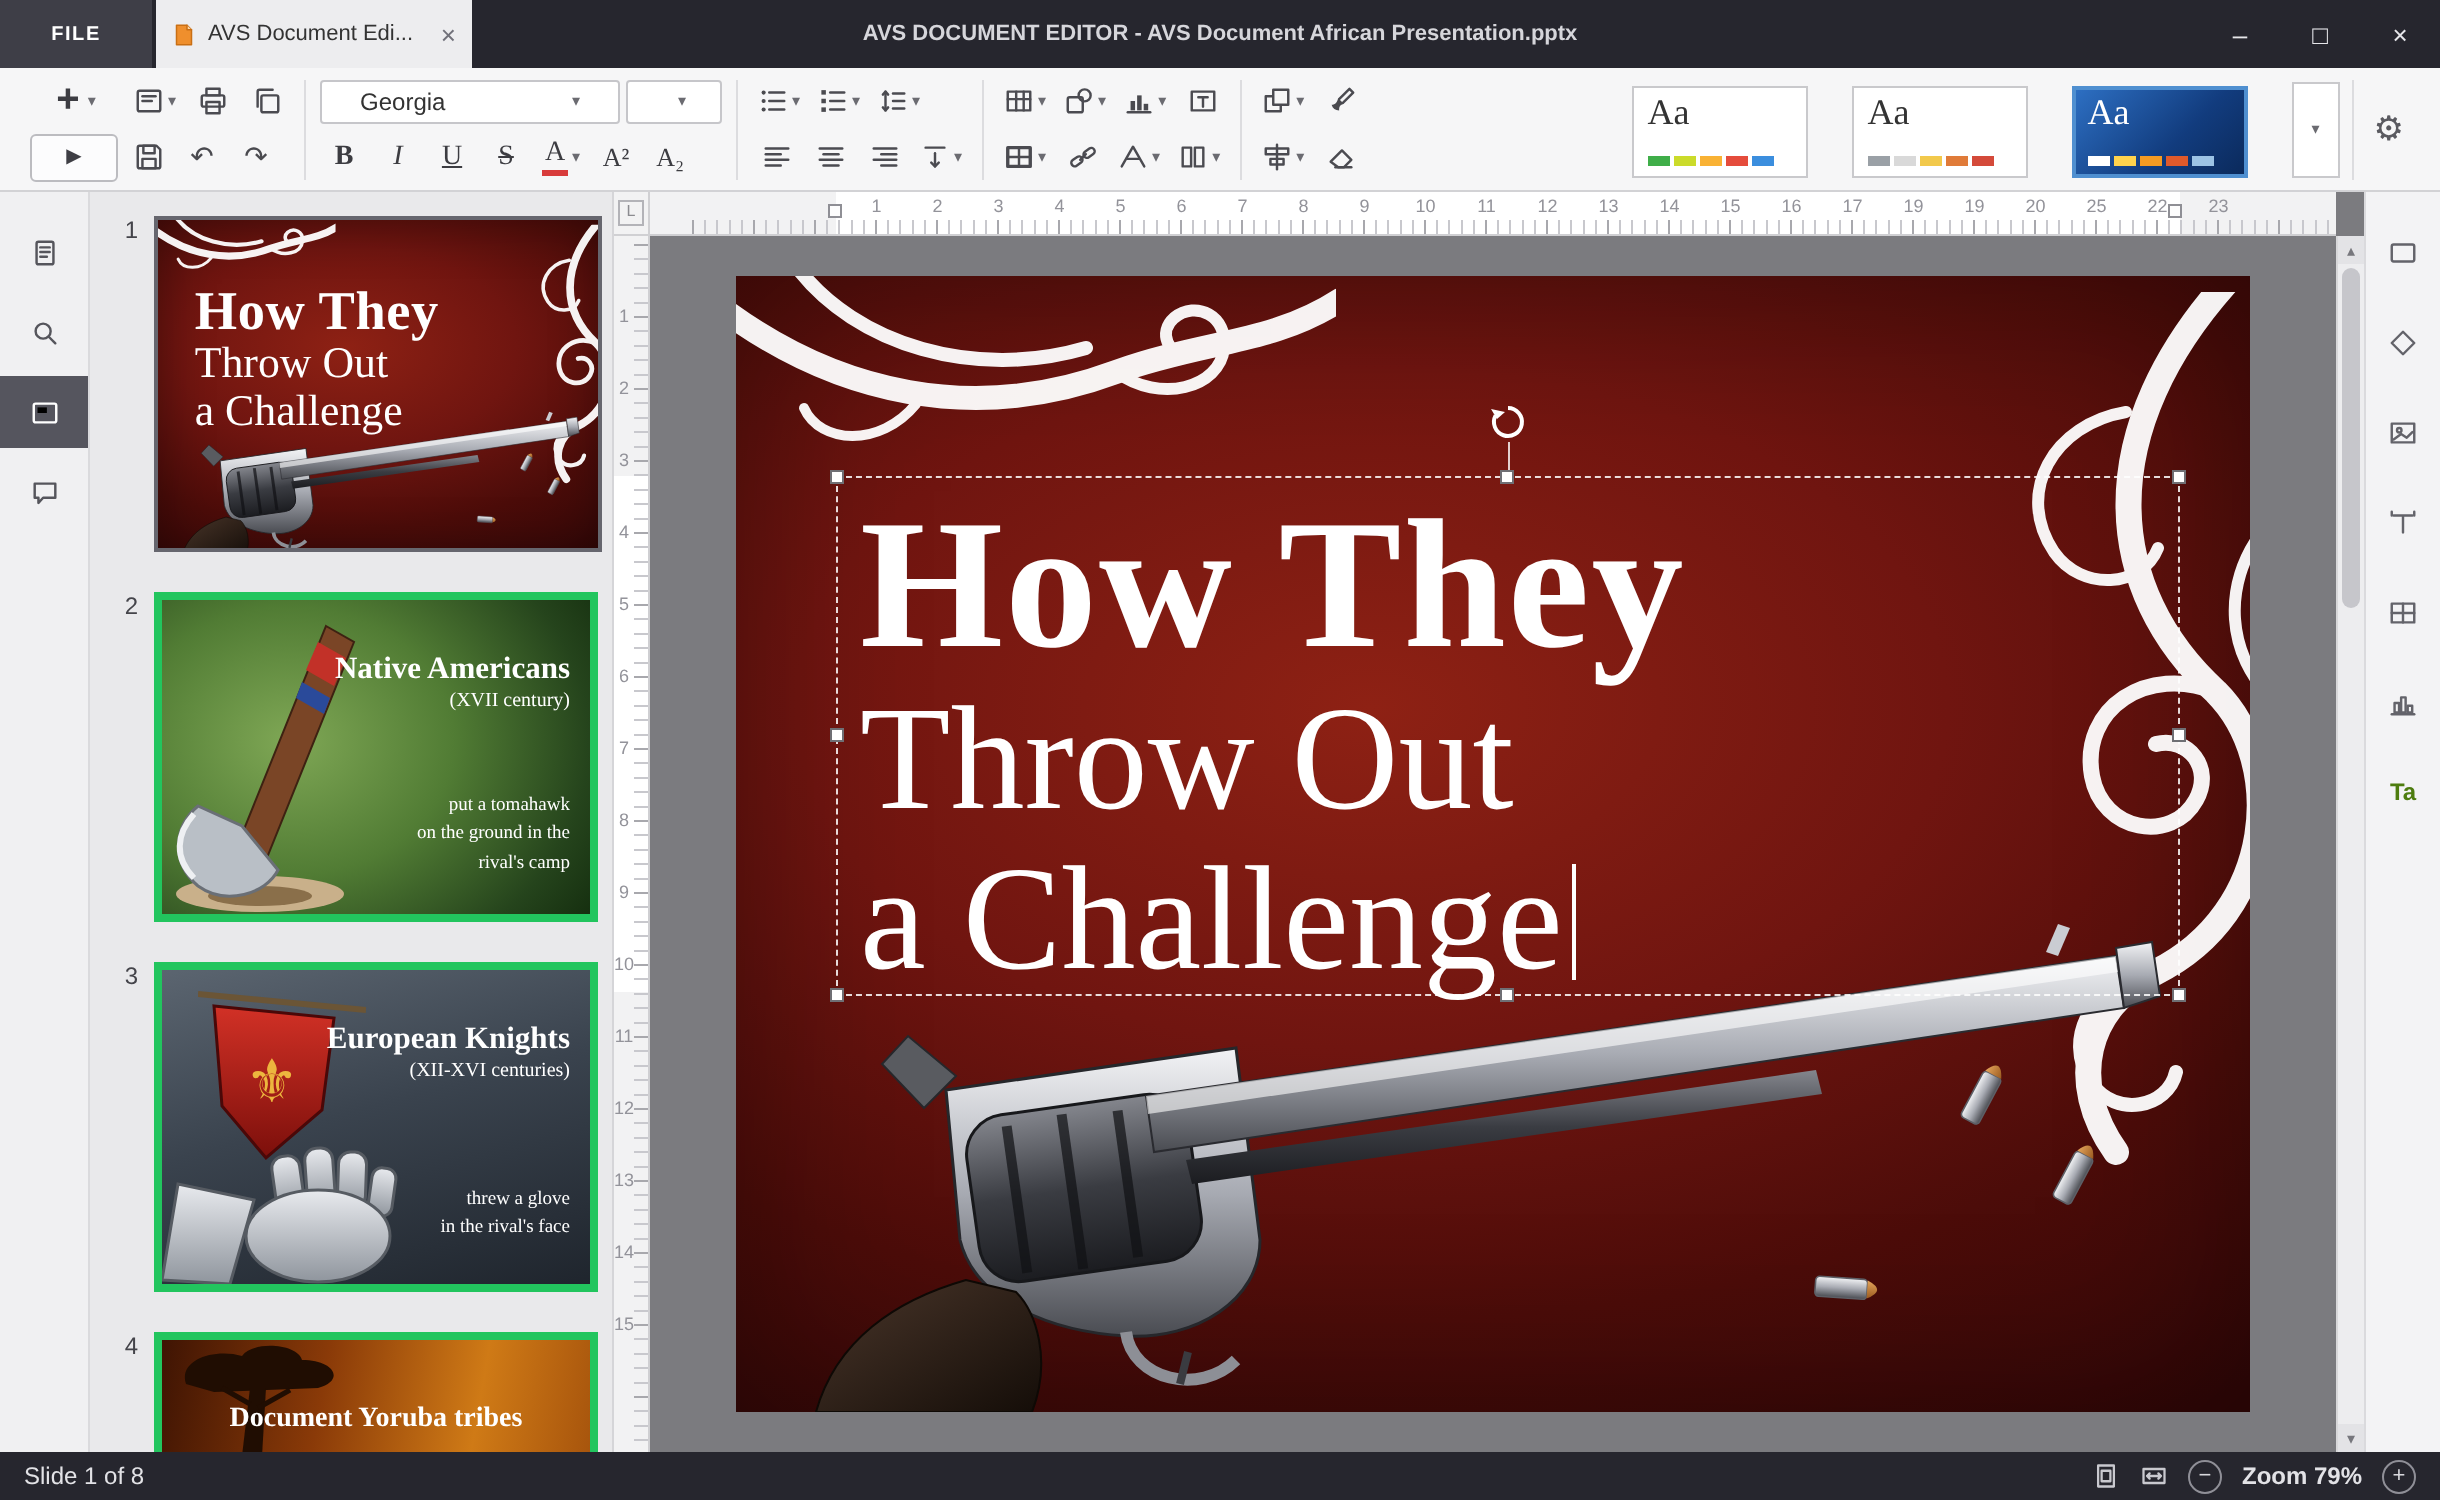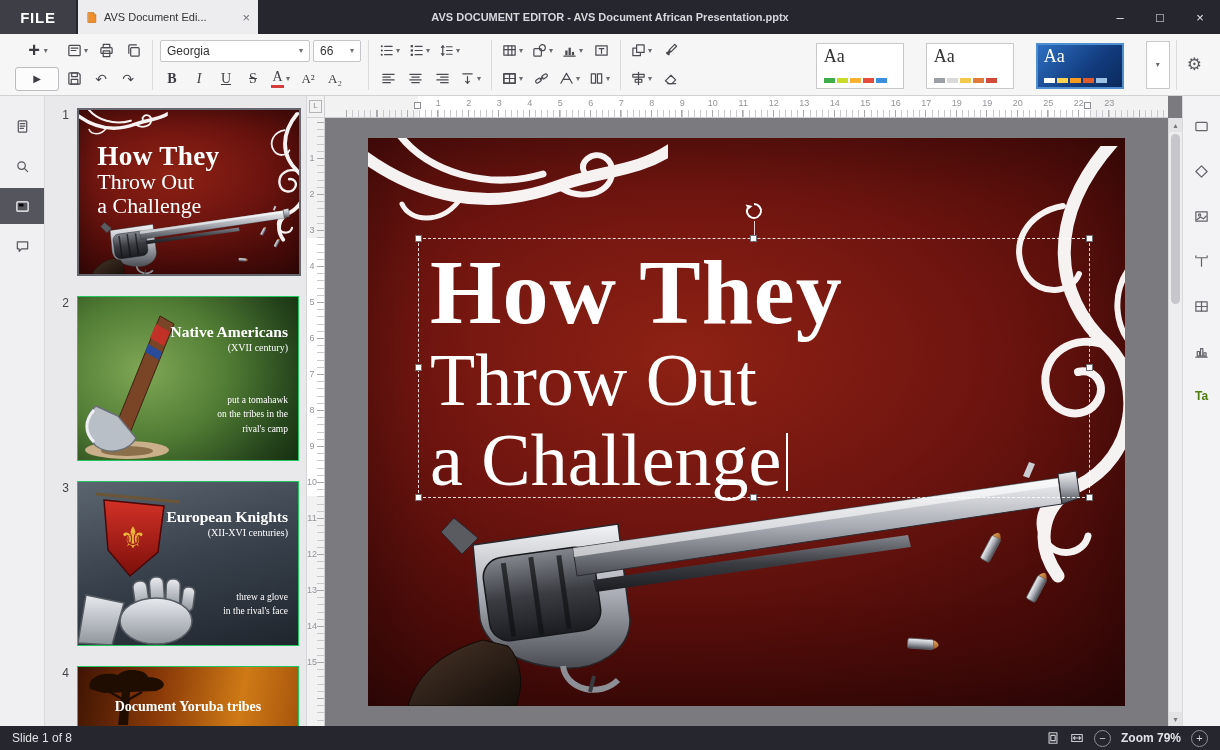--- a/index.html
+++ b/index.html
@@ -1,23 +1,23 @@
 <!DOCTYPE html>
 <html><head>
 <meta charset="utf-8">
 <style>
   html,body{margin:0;padding:0;background:#1b1b21;}
   #app{position:relative;width:1220px;height:750px;overflow:hidden;background:#f6f6f7;
        font-family:"Liberation Sans","DejaVu Sans",sans-serif;user-select:none;}
 
   
   .titlebar{position:absolute;left:0;top:0;right:0;height:34px;background:#26262e;display:flex;align-items:stretch;}
-  .file-tab{width:76px;background:#3e3e47;color:#fff;font-size:15px;font-weight:bold;letter-spacing:.8px;
+  .file-tab{width:76px;background:#3e3e47;color:#fff;font-size:10px;font-weight:bold;letter-spacing:.8px;
             display:flex;align-items:center;justify-content:center;}
-  .doc-tab{margin-left:2px;width:180px;background:#ededef;color:#333;font-size:11px;
+  .doc-tab{margin-left:2px;width:158px;background:#ededef;color:#333;font-size:11px;
            display:flex;align-items:center;gap:6px;padding:0 8px;box-sizing:border-box;}
   .doc-tab .tab-label{white-space:nowrap;overflow:hidden;text-overflow:ellipsis;}
   .doc-tab .x{color:#71717a;font-size:13px;margin-left:auto;cursor:pointer;}
   .win-title{position:absolute;left:0;right:0;top:0;height:34px;display:flex;align-items:center;justify-content:center;
              color:#d6d6db;font-size:11px;font-weight:bold;pointer-events:none;}
   .win-controls{margin-left:auto;display:flex;}
   .win-btn{width:40px;height:34px;display:flex;align-items:center;justify-content:center;color:#e6e6ea;font-size:13px;}
 
   
   .toolbar{position:absolute;left:0;top:34px;right:0;height:62px;background:#f6f6f7;border-bottom:1px solid #d2d2d5;
@@ -26,21 +26,21 @@
   .trow{display:flex;align-items:center;gap:3px;height:25px;}
   .tsep{width:1px;height:50px;background:#dcdcdf;flex:0 0 auto;}
   .tb{min-width:24px;height:24px;border-radius:3px;display:flex;align-items:center;justify-content:center;gap:2px;
       padding:0 3px;color:#4a4a4f;box-sizing:border-box;cursor:pointer;}
   .dd{font-size:8px;color:#6b6b71;line-height:1;}
   .i{width:15px;height:15px;stroke:#4b4b51;fill:none;stroke-width:1.3;stroke-linecap:round;stroke-linejoin:round;flex:0 0 auto;}
   .add-btn{width:46px;height:25px;font-size:20px;font-weight:bold;color:#3c3c42;display:flex;align-items:center;justify-content:center;gap:4px;cursor:pointer;}
   .play-btn{width:42px;height:22px;border:1px solid #bcbcc0;border-radius:3px;background:#fcfcfd;display:flex;
             align-items:center;justify-content:center;font-size:10px;color:#3e3e44;cursor:pointer;}
   .combo{height:22px;background:#fff;border:1px solid #c6c6ca;border-radius:2px;font-size:12px;color:#333;
-         display:flex;align-items:center;padding:0 6px;gap:6px;box-sizing:border-box;cursor:pointer;}
+         display:flex;align-items:center;padding:0 19px;gap:6px;box-sizing:border-box;cursor:pointer;}
   .combo-font{width:150px;}
   .combo-size{width:48px;}
   .combo .cval{flex:1;white-space:nowrap;overflow:hidden;}
   .fmt{font-family:"Liberation Serif","DejaVu Serif",serif;font-size:14px;color:#3c3c41;}
   .fmt-b{font-weight:bold;} .fmt-i{font-style:italic;} .fmt-u{text-decoration:underline;} .fmt-s{text-decoration:line-through;}
   .fmt-sup,.fmt-sub{font-size:13px;}
   .color-A{display:flex;flex-direction:column;align-items:center;line-height:1;}
   .color-A .bar{width:13px;height:3px;background:#d83b3b;margin-top:1px;}
   .flex-spacer{flex:1;}
   .themes{display:flex;gap:22px;align-items:flex-end;padding:0 6px;}
@@ -61,21 +61,21 @@
               display:flex;flex-direction:column;align-items:center;padding-top:12px;gap:4px;}
   .strip-item{width:44px;height:36px;display:flex;align-items:center;justify-content:center;cursor:pointer;}
   .strip-item .i{stroke:#55555c;}
   .strip-item.active{background:#55555e;}
   .strip-item.active .i{stroke:#fff;}
 
   .slide-panel{width:262px;flex:0 0 262px;background:#e9e9eb;border-right:1px solid #d5d5d8;box-sizing:border-box;
                padding-top:12px;overflow:hidden;}
   .thumb-row{display:flex;align-items:flex-start;margin-bottom:20px;cursor:pointer;}
   .thumb-num{width:32px;text-align:right;padding-right:8px;font-size:12px;color:#44444a;line-height:14px;box-sizing:border-box;}
-  .thumb{position:relative;width:222px;height:165px;border:1px solid #22c55e;background:#fff;overflow:hidden;box-sizing:border-box;}
+  .thumb{position:relative;width:222px;height:165px;border:4px solid #22c55e;background:#fff;overflow:hidden;box-sizing:border-box;}
   .thumb.selected{width:224px;height:168px;border:2px solid #66666e;}
   .thumb-scale{position:absolute;left:0;top:0;width:757px;height:568px;transform:scale(0.2959);transform-origin:0 0;}
 
   
   .editor{flex:1;position:relative;background:#7b7b7f;overflow:hidden;}
   .corner{position:absolute;left:0;top:0;width:18px;height:22px;background:#f2f2f3;border-right:1px solid #d0d0d3;
           border-bottom:1px solid #d0d0d3;box-sizing:border-box;display:flex;align-items:center;justify-content:center;}
   .corner .L{font-size:8px;color:#8b8b90;border:1px solid #b3b3b8;width:11px;height:11px;line-height:10px;text-align:center;}
   .h-ruler{position:absolute;left:18px;top:0;right:14px;height:22px;background:#f2f2f3;border-bottom:1px solid #cfcfd2;
            box-sizing:border-box;overflow:hidden;}
@@ -613,21 +613,21 @@
               <polygon points="74,14 88,22 82,36 68,28" fill="#c23128"></polygon>
               <polygon points="66,34 80,42 77,50 63,42" fill="#2a4a9a"></polygon>
               <path d="M14,96 C2,106 0,124 14,136 C28,146 48,140 54,128 L36,106 Z" fill="#b9bfc6" stroke="#6a6f76" stroke-width="1.5"></path>
               <path d="M12,100 C3,110 2,122 12,132" fill="none" stroke="#eef0f3" stroke-width="3"></path>
             </svg>
             <div class="th-title">
               <div class="t">Native Americans</div>
               <div class="st">(XVII century)</div>
             </div>
             <div class="th-body">put a tomahawk
-on the tribes in the
+on the ground in the
 rival's camp</div>
           </div>
         </div>
       </div>
 
       <div class="thumb-row">
         <div class="thumb-num">3</div>
         <div class="thumb">
           <div class="s-art s3 serif">
             <svg class="art-svg" style="left:18px;top:8px;width:84px;height:100px" viewBox="0 0 84 100">

